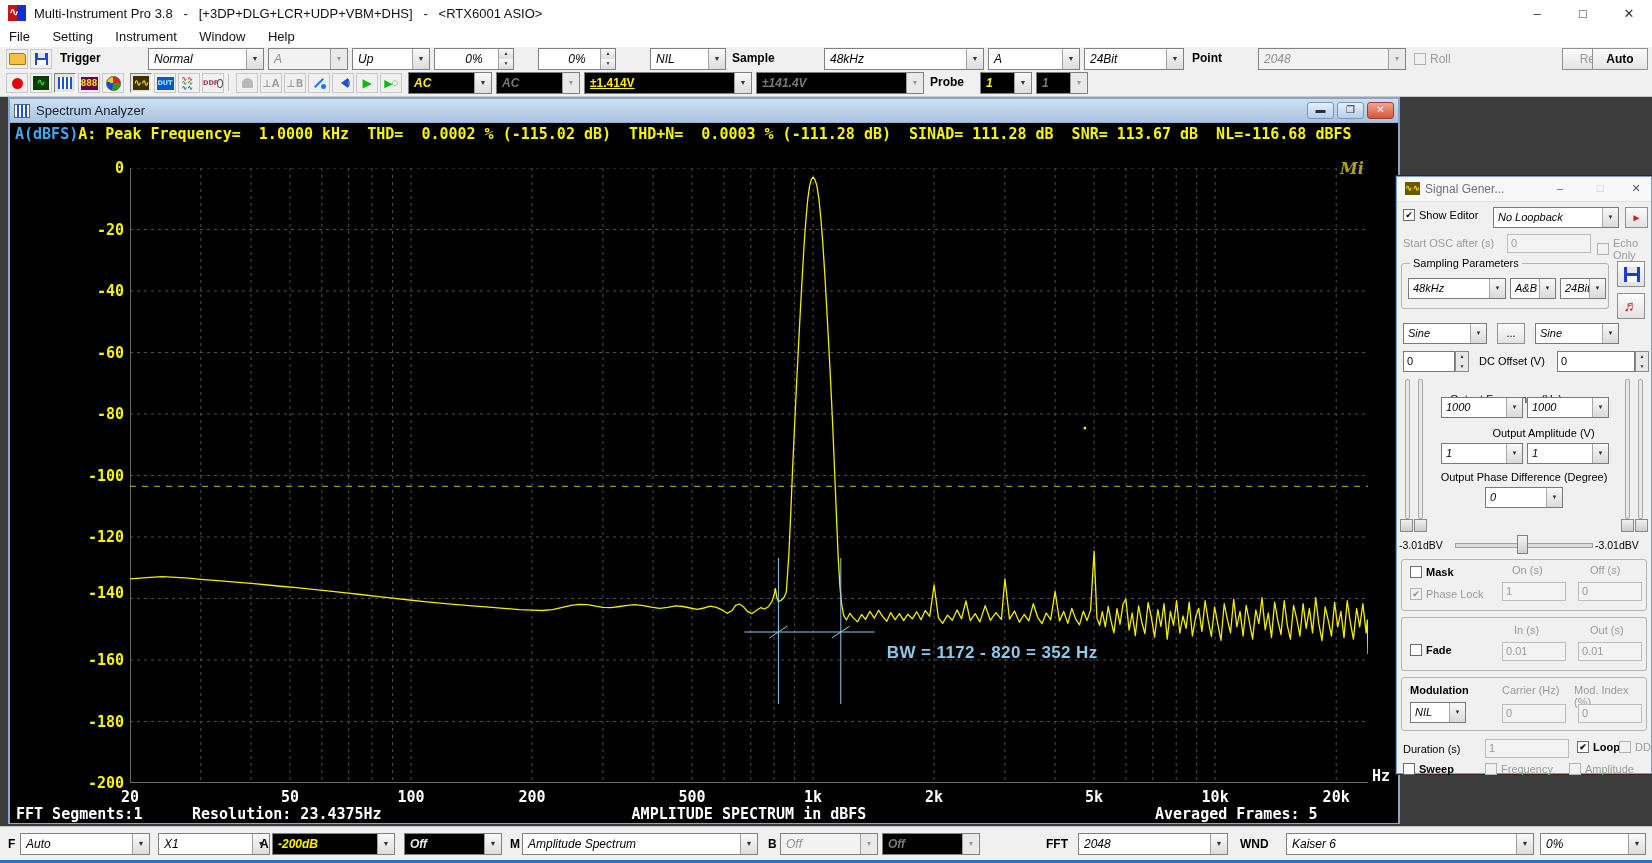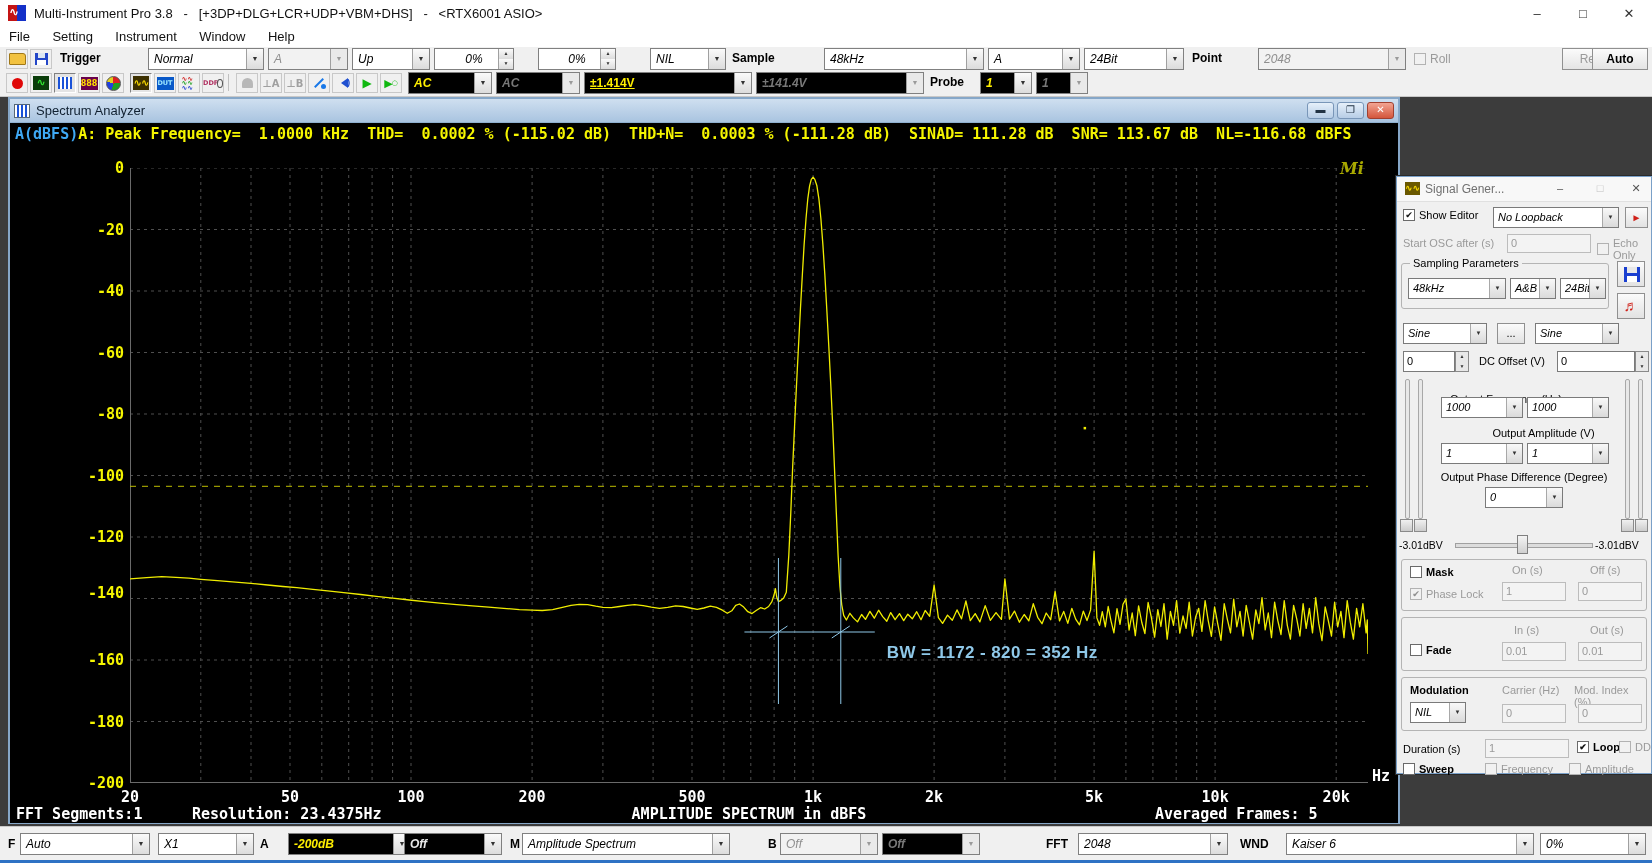--- a/index.html
+++ b/index.html
@@ -462,26 +462,26 @@
       <span class="ck2 ds" style="left:172px;top:562px">
           <span class="bx"></span>
           <span>Amplitude</span>
         </span>
     </div>
   </div>
 
   <div id="bbar">
     <span class="lb" style="left:8px">F</span>
     <span class="c" style="left:20px;width:130px"><i>Auto</i><span class="a">▼</span></span>
-    <span class="c" style="left:158px;width:96px"><i>X1</i><span class="a">▼</span></span>
+    <span class="c" style="left:158px;width:112px"><i>X1</i><span class="a">▼</span></span>
     <span class="lb" style="left:260px">A</span>
-    <span class="c dk" style="left:288px;width:123px"><i>-200dB</i><span class="a">▼</span></span>
+    <span class="c dk" style="left:272px;width:123px"><i>-200dB</i><span class="a">▼</span></span>
     <span class="c dk wt" style="left:404px;width:98px"><i>Off</i><span class="a">▼</span></span>
     <span class="lb" style="left:510px">M</span>
-    <span class="c" style="left:522px;width:208px"><i>Amplitude Spectrum</i><span class="a">▼</span></span>
+    <span class="c" style="left:522px;width:236px"><i>Amplitude Spectrum</i><span class="a">▼</span></span>
     <span class="lb" style="left:768px">B</span>
     <span class="c ds" style="left:780px;width:98px"><i>Off</i><span class="a">▼</span></span>
     <span class="c dk ds" style="left:882px;width:98px"><i>Off</i><span class="a">▼</span></span>
     <span class="lb" style="left:1046px">FFT</span>
     <span class="c" style="left:1078px;width:150px"><i>2048</i><span class="a">▼</span></span>
     <span class="lb" style="left:1240px">WND</span>
     <span class="c" style="left:1286px;width:248px"><i>Kaiser 6</i><span class="a">▼</span></span>
     <span class="c" style="left:1540px;width:106px"><i>0%</i><span class="a">▼</span></span>
   </div>
   <div id="bedge"></div>

